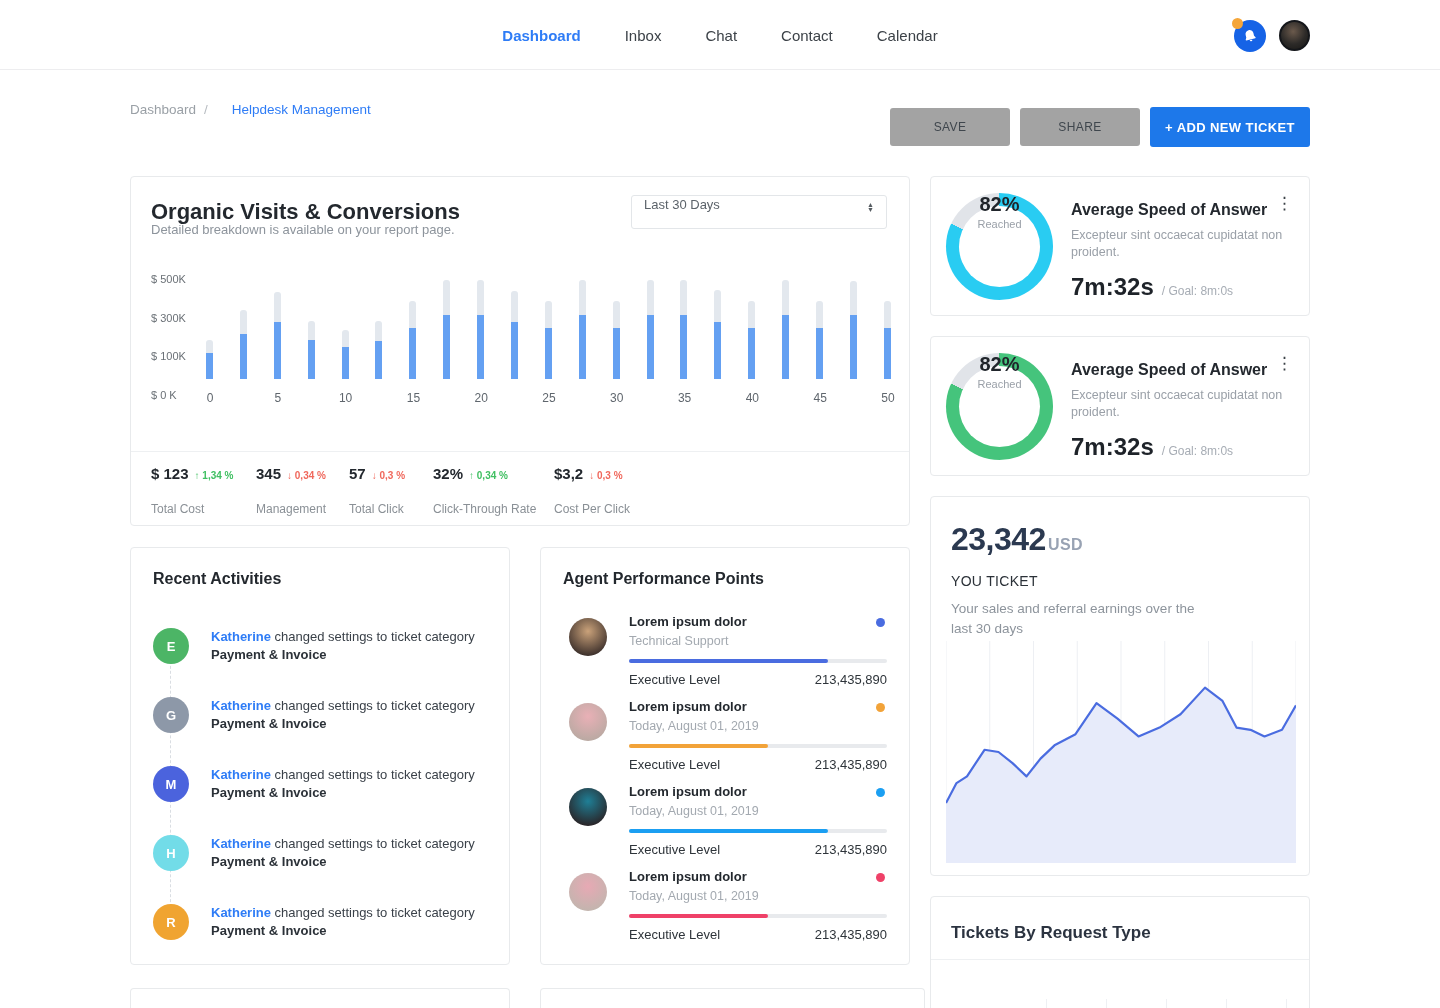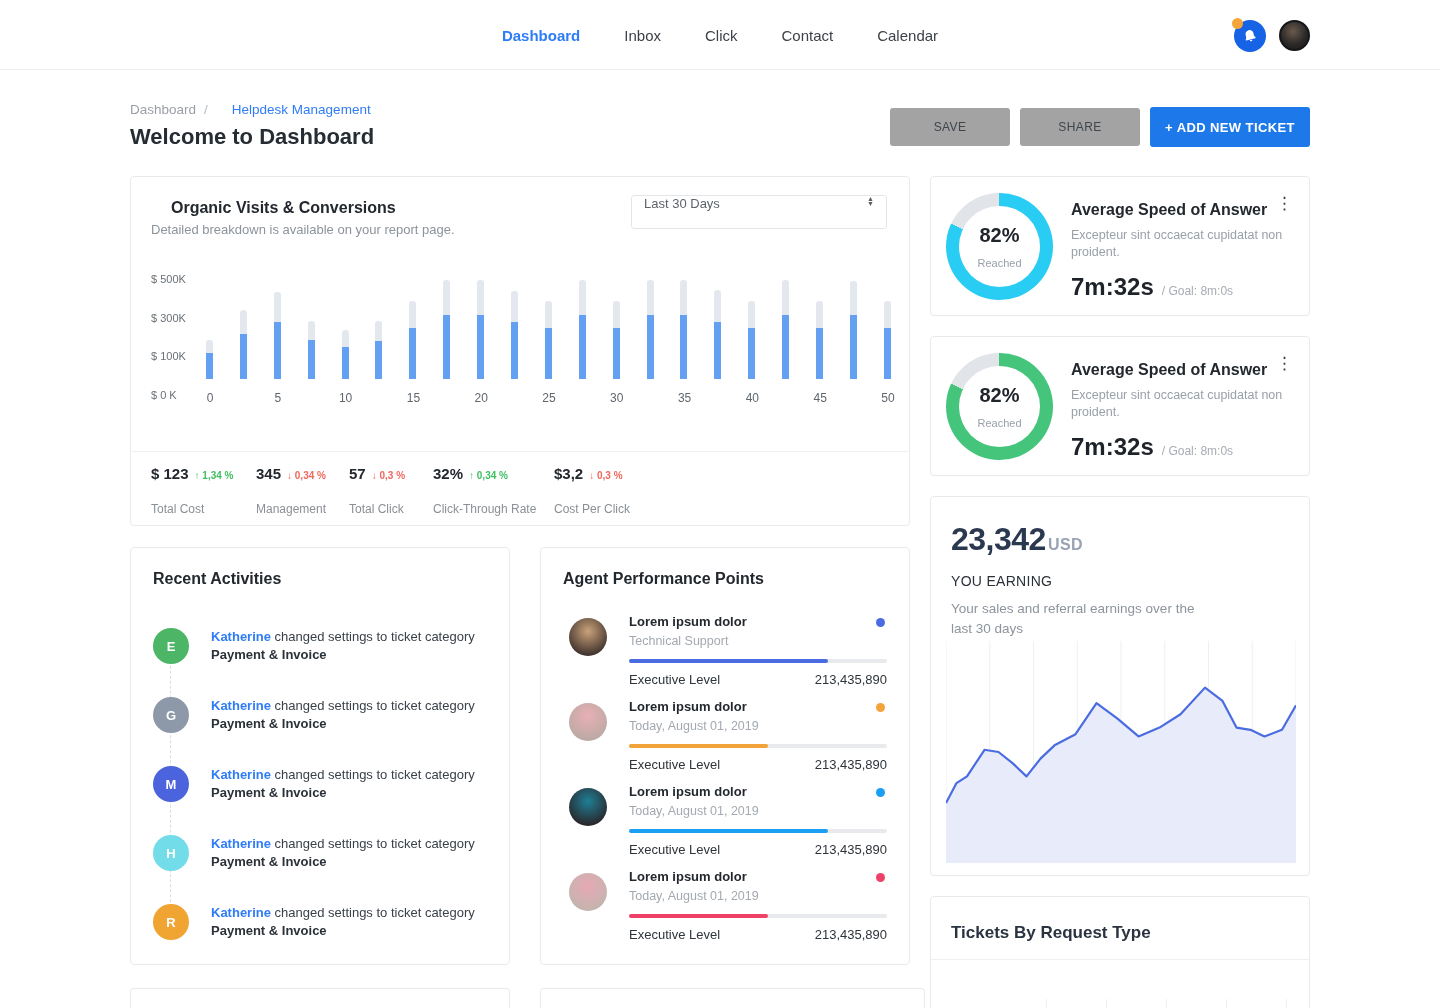--- a/index.html
+++ b/index.html
@@ -35,24 +35,24 @@
   .btn-save { left:890px; width:120px; }
   .btn-share { left:1020px; width:120px; }
   .btn-add { left:1150px; top:107px; width:160px; height:40px; background:#1d78ea; color:#fff;
              font-weight:bold; font-size:13px; }
 
   
   .card { position:absolute; background:#fff; border:1px solid #e8eaec; border-radius:4px; }
 
   
   .card-organic { left:130px; top:176px; width:780px; height:350px; }
-  .organic-title { position:absolute; left:20px; top:22px; font-size:16px; font-weight:bold; color:#23282e;margin-left:20px; }
+  .organic-title { position:absolute; left:20px; top:22px; font-size:22px; font-weight:bold; color:#23282e; }
   .organic-sub { position:absolute; left:20px; top:45px; font-size:13px; color:#8d949c; }
   .range-select { position:absolute; right:22px; top:18px; width:256px; height:34px; border:1px solid #e3e6e9;
-                  border-radius:3px; display:flex; align-items:flex-start; padding:0 12px; cursor:pointer; }
+                  border-radius:3px; display:flex; align-items:flex-end; padding:16px 12px; cursor:pointer; }
   .range-label { font-size:13px; color:#5c636a; flex:1; }
   .sort-arrows { display:flex; flex-direction:column; line-height:5px; color:#555b61; font-size:7px; }
   .yaxis { position:absolute; left:20px; top:96px; height:128px; display:flex; flex-direction:column;
            justify-content:space-between; }
   .yaxis span { font-size:11px; color:#6a7076; }
   .plot { position:absolute; left:75px; top:96px; width:685px; height:106px; display:flex;
           justify-content:space-between; align-items:flex-end; }
   .bar-group { position:relative; width:7px; height:100%; }
   .bar-total { position:absolute; bottom:0; left:0; width:7px; background:#e3e8ee; border-radius:3px 3px 0 0; }
   .bar-value { position:absolute; bottom:0; left:0; width:7px; background:#64a0f2; }
@@ -92,21 +92,21 @@
   .agent-level-row { display:flex; justify-content:space-between; margin-top:9px; }
   .agent-level, .agent-points { font-size:13px; color:#2e343a; }
 
   
   .right-col { position:absolute; left:930px; top:176px; width:380px; height:832px; }
   .speed-card { position:relative; width:380px; height:140px; background:#fff; border:1px solid #e8eaec;
                 border-radius:4px; margin-bottom:20px; }
   .donut { position:absolute; left:15px; top:16px; width:107px; height:107px; border-radius:50%; }
   .donut::before { content:""; position:absolute; inset:13px; background:#fff; border-radius:50%; }
   .donut-center { position:absolute; inset:0; display:flex; flex-direction:column; align-items:center;
-                  justify-content:center; z-index:1;gap:8px; }
+                  justify-content:flex-start; z-index:1; }
   .donut-pct { font-size:20px; font-weight:bold; color:#20252b; }
   .donut-reached { font-size:11px; color:#9aa0a8; margin-top:2px; }
   .speed-title { position:absolute; left:140px; top:24px; font-size:16px; font-weight:bold; color:#23282e; }
   .kebab { position:absolute; right:16px; top:20px; font-size:17px; color:#3a4046; cursor:pointer;
            letter-spacing:0; line-height:14px; }
   .speed-desc { position:absolute; left:140px; top:50px; width:218px; font-size:12.5px; color:#9aa0a8;
                 line-height:17px; }
   .speed-time-row { position:absolute; left:140px; top:96px; display:flex; align-items:baseline; gap:8px; }
   .speed-time { font-size:24px; font-weight:bold; color:#1e2329; }
   .speed-goal { font-size:12px; color:#a6acb4; }
@@ -136,21 +136,21 @@
 </style>
 </head>
 <body>
 
 <div class="page">
 
   <div class="topbar">
     <div class="nav">
         <span class="nav-link active">Dashboard</span>
         <span class="nav-link">Inbox</span>
-        <span class="nav-link">Click</span>
+        <span class="nav-link">Chat</span>
         <span class="nav-link">Contact</span>
         <span class="nav-link">Calendar</span>
       </div>
     <div class="topbar-icons">
       <div class="bell-wrap">
         <div class="bell-circle">
           <svg viewBox="0 0 24 24" width="16" height="16" aria-hidden="true">
             <path fill="#ffffff" d="M12 3c-3.3 0-6 2.7-6 6v4l-1.6 2.9c-.3.6.1 1.3.8 1.3h13.6c.7 0 1.1-.7.8-1.3L18 13V9c0-3.3-2.7-6-6-6zm-2 15.2a2 2 0 0 0 4 0h-4z"></path>
           </svg>
         </div>
@@ -158,21 +158,20 @@
       </div>
       <div class="user-avatar"></div>
     </div>
   </div>
 
   <div class="crumbs">
     <span class="crumb-root">Dashboard</span>
     <span class="crumb-sep">/</span>
     <span class="crumb-current">Helpdesk Management</span>
   </div>
-  <div class="page-title">Welcome to Dashboard</div>
   <button class="btn btn-save">SAVE</button>
   <button class="btn btn-share">SHARE</button>
   <button class="btn btn-add">+ ADD NEW TICKET</button>
 
   <div class="card card-organic">
     <div class="organic-title">Organic Visits &amp; Conversions</div>
     <div class="organic-sub">Detailed breakdown is available on your report page.</div>
     <div class="range-select">
       <span class="range-label">Last 30 Days</span>
       <span class="sort-arrows">
@@ -450,21 +449,21 @@
             <span class="speed-goal">/ Goal: 8m:0s</span>
           </div>
         </div>
       </div>
 
     <div class="card-earnings">
       <div class="earn-amount-row">
         <span class="earn-amount">23,342</span>
         <span class="earn-currency">USD</span>
       </div>
-      <div class="earn-heading">YOU EARNING</div>
+      <div class="earn-heading">YOU TICKET</div>
       <div class="earn-desc">Your sales and referral earnings over the last 30 days</div>
       <svg class="earn-chart" id="earn-chart" viewBox="0 0 100 100" preserveAspectRatio="none">
           <line x1="0" x2="0" y1="0" y2="100" stroke="#edeff3" vector-effect="non-scaling-stroke"></line>
           <line x1="12.5" x2="12.5" y1="0" y2="100" stroke="#edeff3" vector-effect="non-scaling-stroke"></line>
           <line x1="25" x2="25" y1="0" y2="100" stroke="#edeff3" vector-effect="non-scaling-stroke"></line>
           <line x1="37.5" x2="37.5" y1="0" y2="100" stroke="#edeff3" vector-effect="non-scaling-stroke"></line>
           <line x1="50" x2="50" y1="0" y2="100" stroke="#edeff3" vector-effect="non-scaling-stroke"></line>
           <line x1="62.5" x2="62.5" y1="0" y2="100" stroke="#edeff3" vector-effect="non-scaling-stroke"></line>
           <line x1="75" x2="75" y1="0" y2="100" stroke="#edeff3" vector-effect="non-scaling-stroke"></line>
           <line x1="87.5" x2="87.5" y1="0" y2="100" stroke="#edeff3" vector-effect="non-scaling-stroke"></line>

